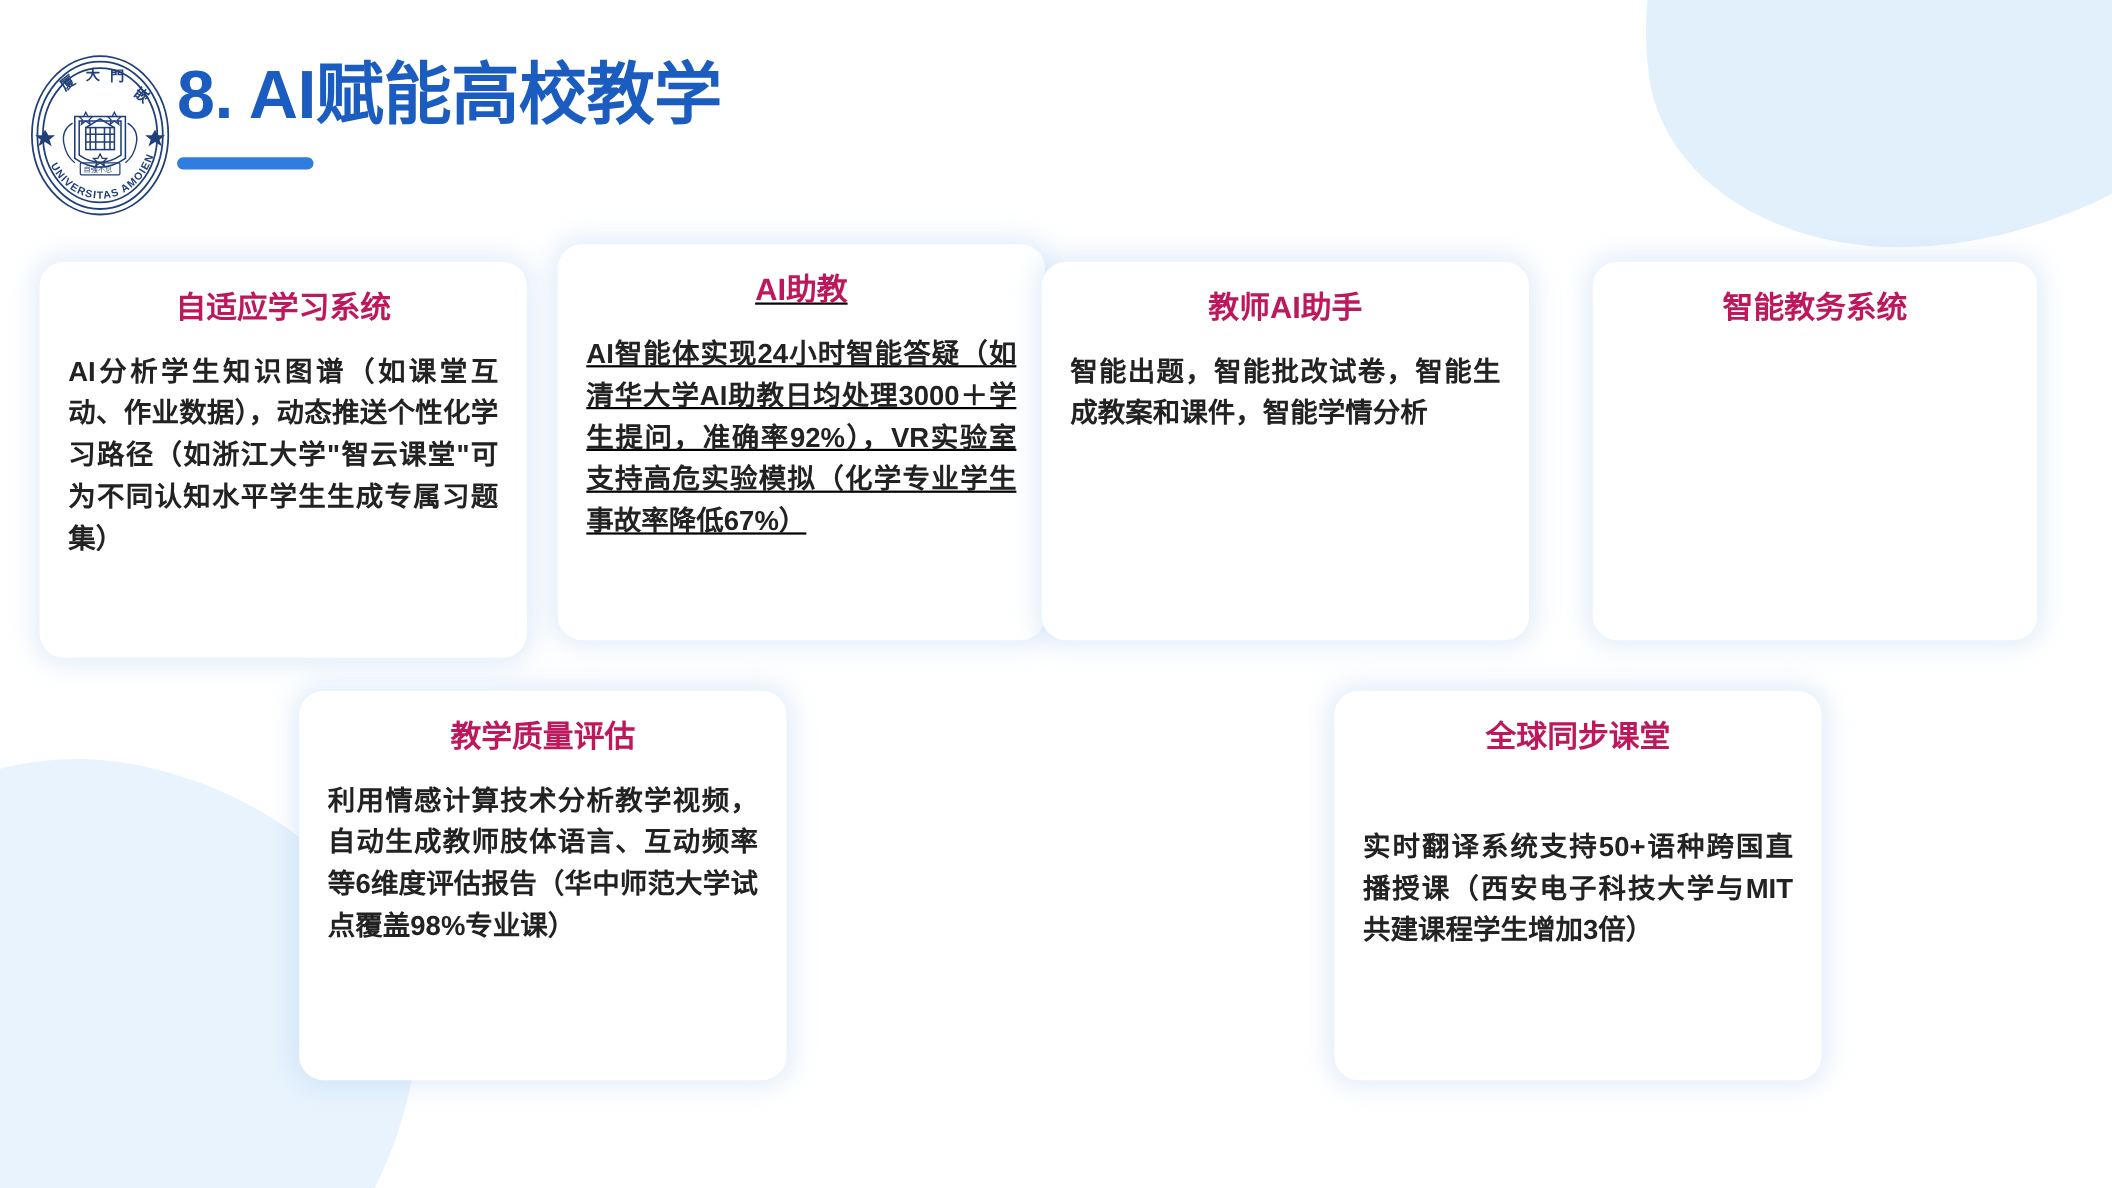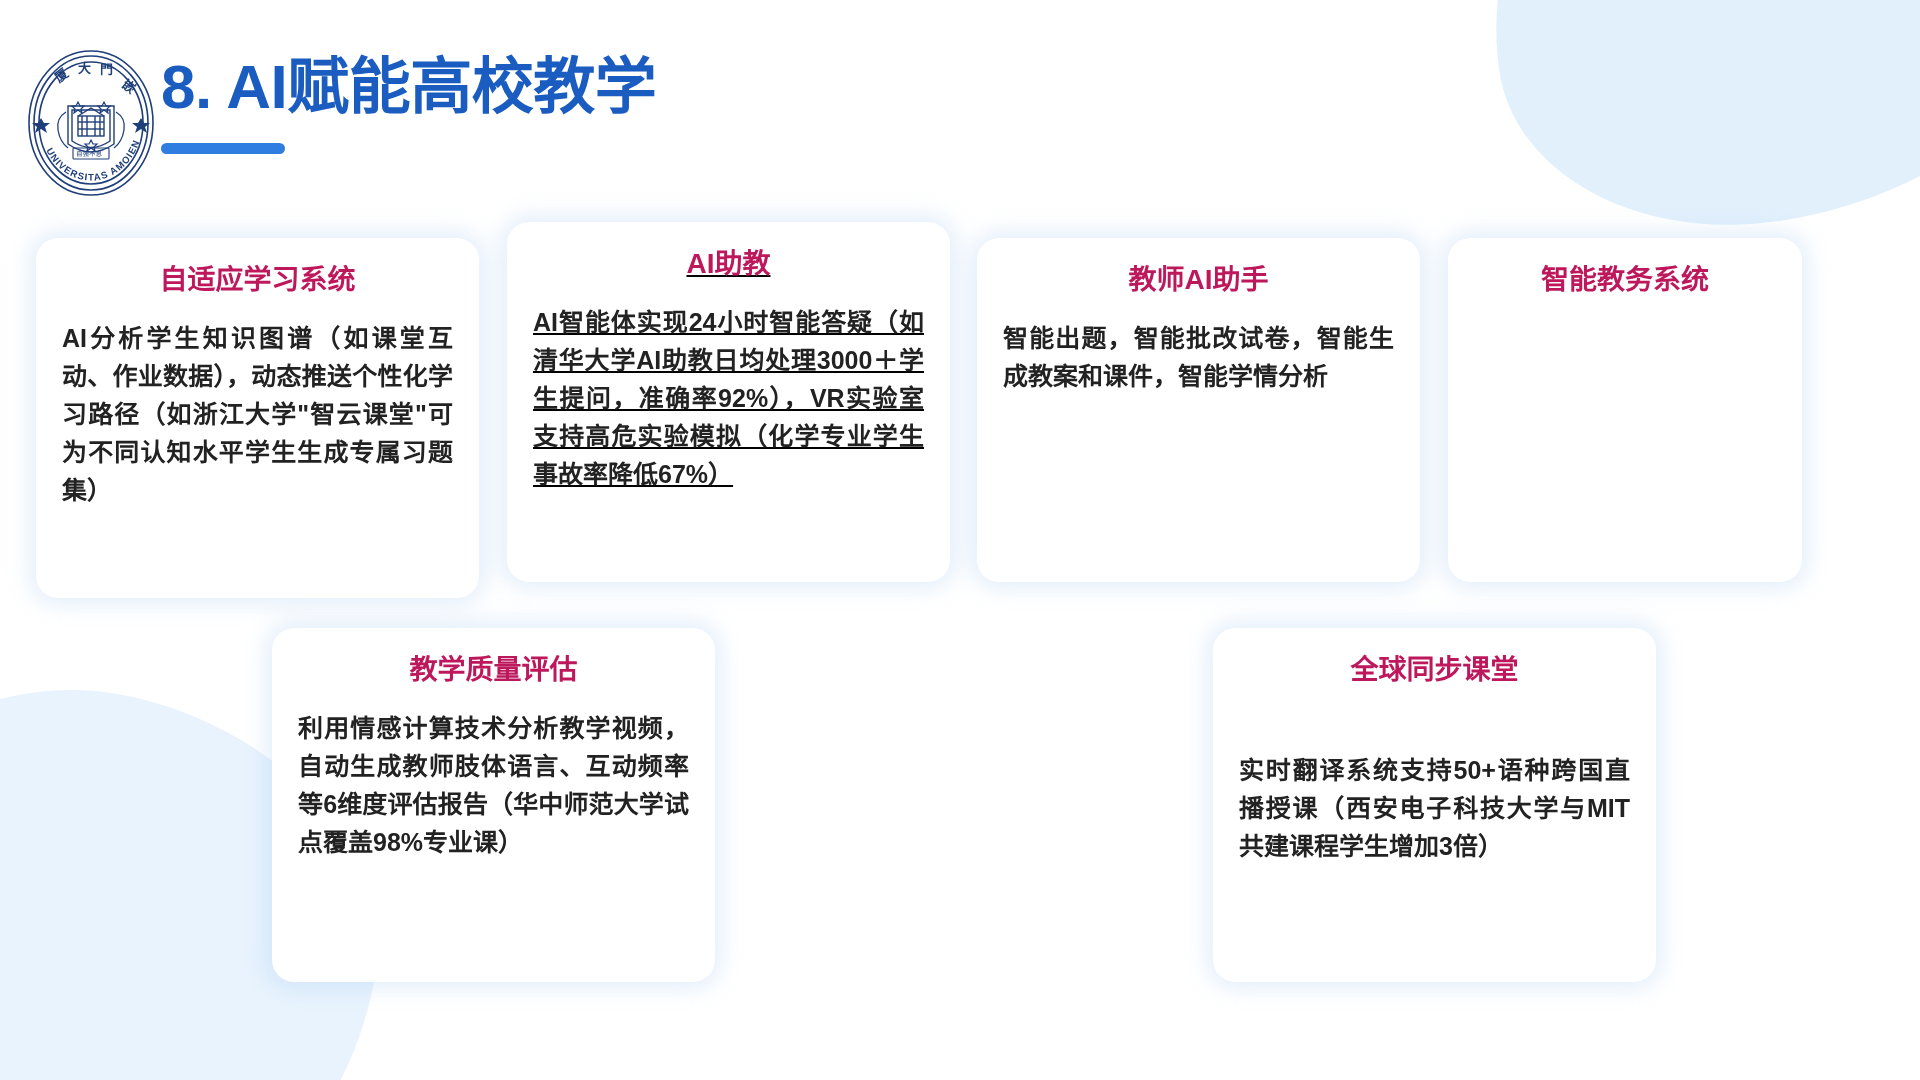--- a/index.html
+++ b/index.html
@@ -116,22 +116,22 @@
     font-weight: 700;
     line-height: 1.52;
     text-align: justify;
     text-justify: inter-character;
     letter-spacing: 0px;
   }
 
   
   .card-1 { left: 36px;   top: 238px; width: 443px; height: 360px; }
   .card-2 { left: 507px;  top: 222px; width: 443px; height: 360px; text-decoration: underline; }
-  .card-3 { left: 977px;  top: 238px; width: 443px; height: 344px; }
-  .card-4 { left: 1448px; top: 238px; width: 354px; height: 344px; }
+  .card-3 { left: 947px;  top: 238px; width: 443px; height: 344px; }
+  .card-4 { left: 1448px; top: 238px; width: 404px; height: 344px; }
 
   
   .card-5 { left: 272px;  top: 628px; width: 443px; height: 354px; }
   .card-6 { left: 743px;  top: 628px; width: 443px; height: 354px; }
   .card-7 { left: 1213px; top: 628px; width: 443px; height: 354px; gap: 42px; }
 </style>
 </head>
 <body>
 
 <div class="deco deco-top-right"></div>

